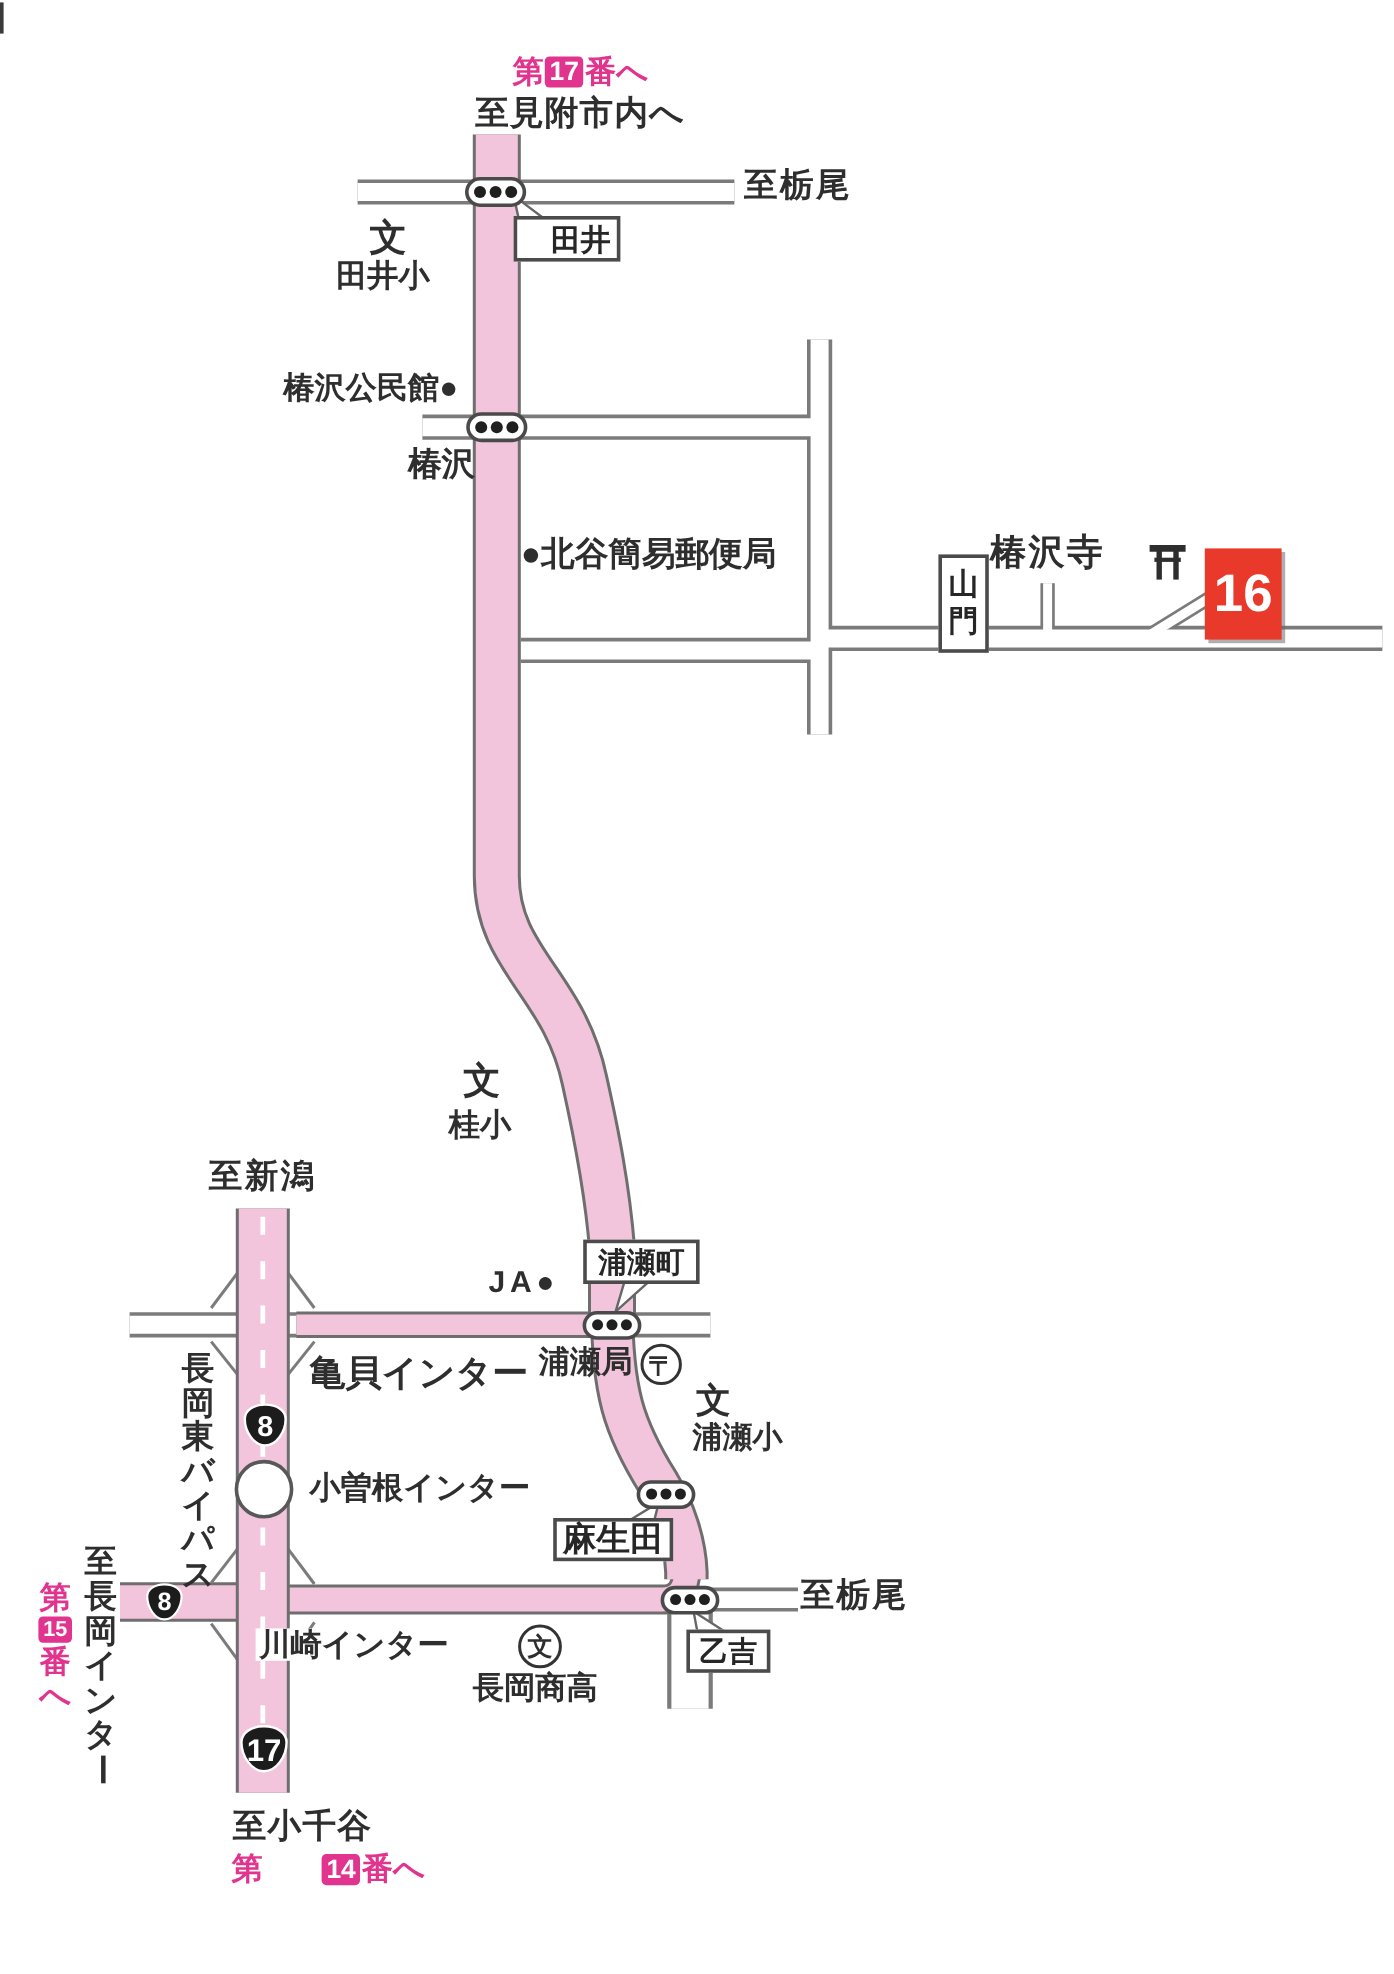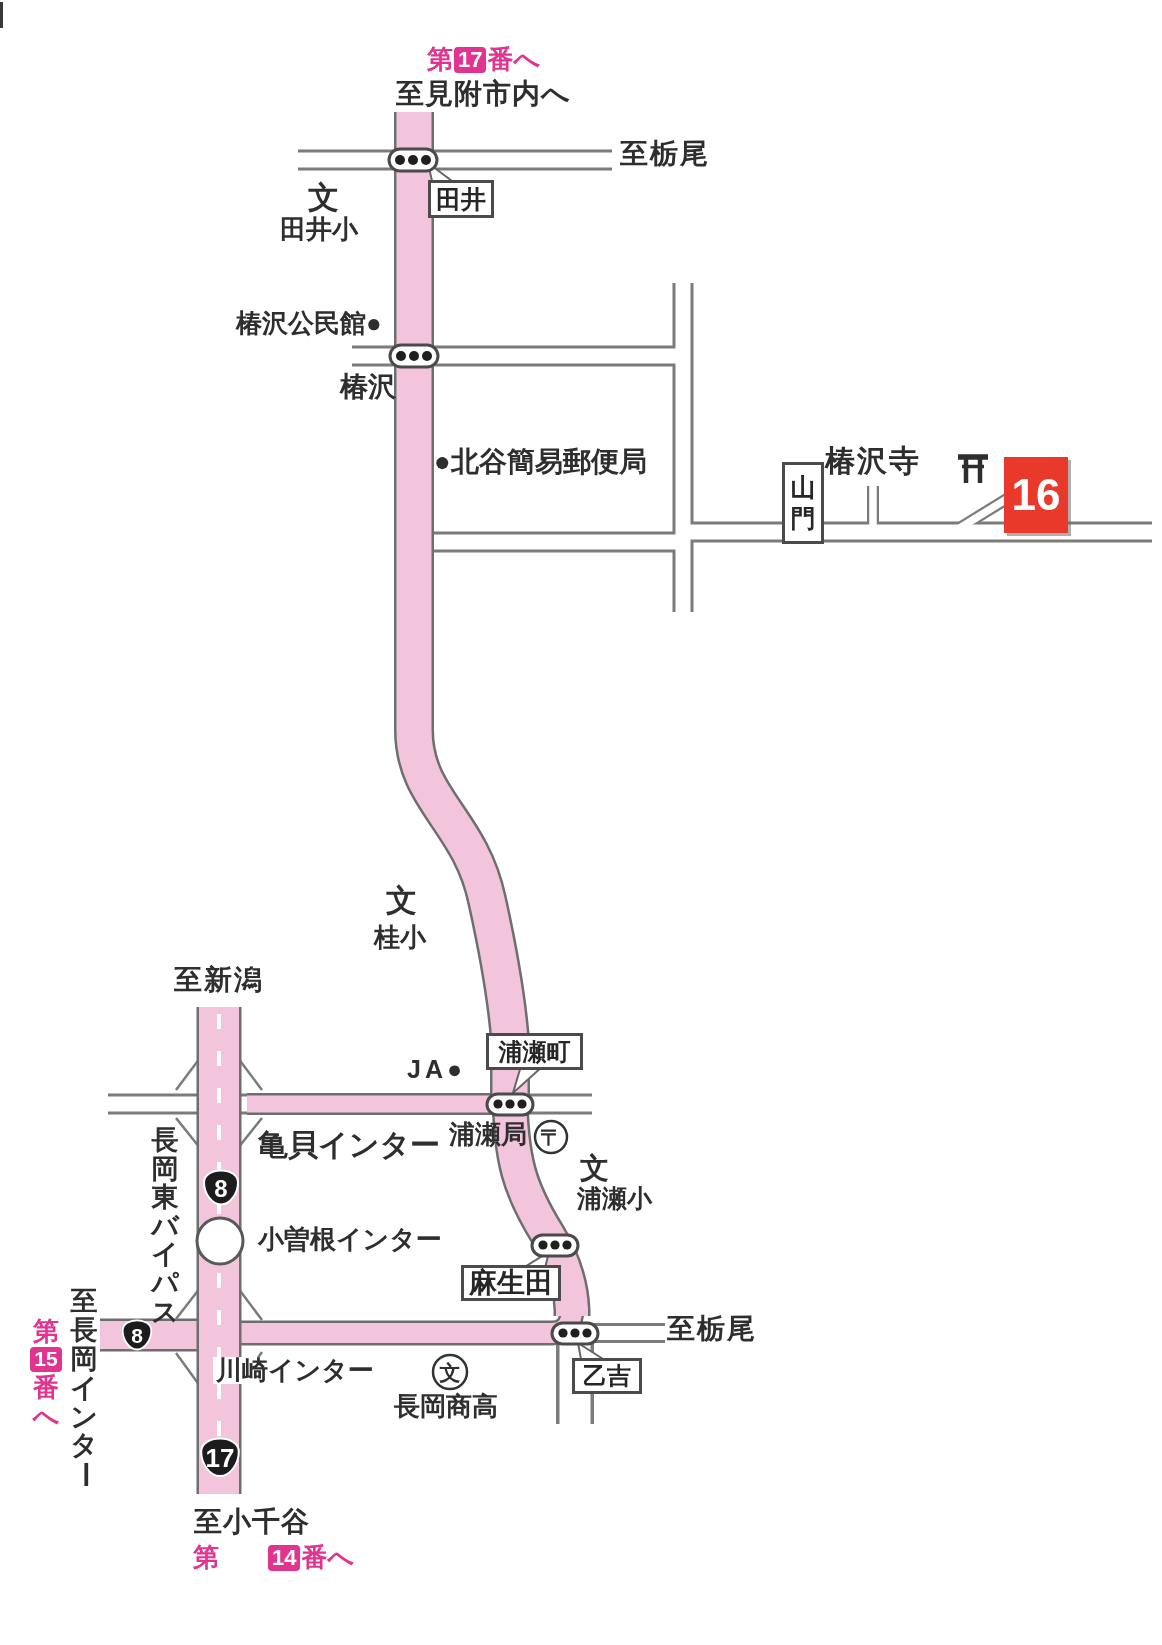--- a/index.html
+++ b/index.html
@@ -153,21 +153,21 @@
   <div class="lbl t17row magenta" style="left:427px;top:46px;font-size:26px;">
     <span>第</span>
       <span class="numbox" style="font-size:22px;">17</span>
       <span>番へ</span>
   </div>
 
   <div class="lbl" style="left:396px;top:79px;font-size:28px;letter-spacing:1px;">至見附市内へ</div>
 
   <div class="lbl" style="left:620px;top:139px;font-size:28px;letter-spacing:2px;">至栃尾</div>
 
-  <div class="mbox" style="left:428px;top:180px;width:60px;height:32px;font-size:25px;">田井</div>
+  <div class="mbox" style="left:428px;top:180px;width:60px;height:32px;font-size:25px;padding-left:23px;">田井</div>
 
   <div class="lbl" style="left:308px;top:182px;font-size:31px;">文</div>
   <div class="lbl" style="left:280px;top:216px;font-size:26px;">田井小</div>
 
   <div class="lbl" style="left:236px;top:310px;font-size:26px;">椿沢公民館●</div>
 
   <div class="lbl" style="left:340px;top:372px;font-size:28px;">椿沢</div>
 
   <div class="lbl" style="left:434px;top:447px;font-size:28px;">●北谷簡易郵便局</div>
 
@@ -220,21 +220,21 @@
       <span class="vchar">長</span>
       <span class="vchar">岡</span>
       <span class="vchar">イ</span>
       <span class="vchar">ン</span>
       <span class="vchar">タ</span>
       <span class="vchar rot">ー</span>
     </div>
 
   <div class="lbl vcol magenta" style="left:27px;top:1318px;font-size:26px;width:38px;gap:2px;">
     <span>第</span>
-    <span class="numbox" style="font-size:21px;">15</span>
+    <span class="numbox" style="font-size:18px;">15</span>
     <span>番</span>
     <span>へ</span>
   </div>
 
   <div class="lbl wbg" style="left:213px;top:1357px;font-size:26px;">川崎インター</div>
 
   <div class="lbl cc" style="left:450px;top:1373px;font-size:21px;">文</div>
   <div class="lbl" style="left:394px;top:1393px;font-size:26px;">長岡商高</div>
 
   <div class="mbox" style="left:572px;top:1358px;width:64px;height:30px;font-size:24px;">乙吉</div>

